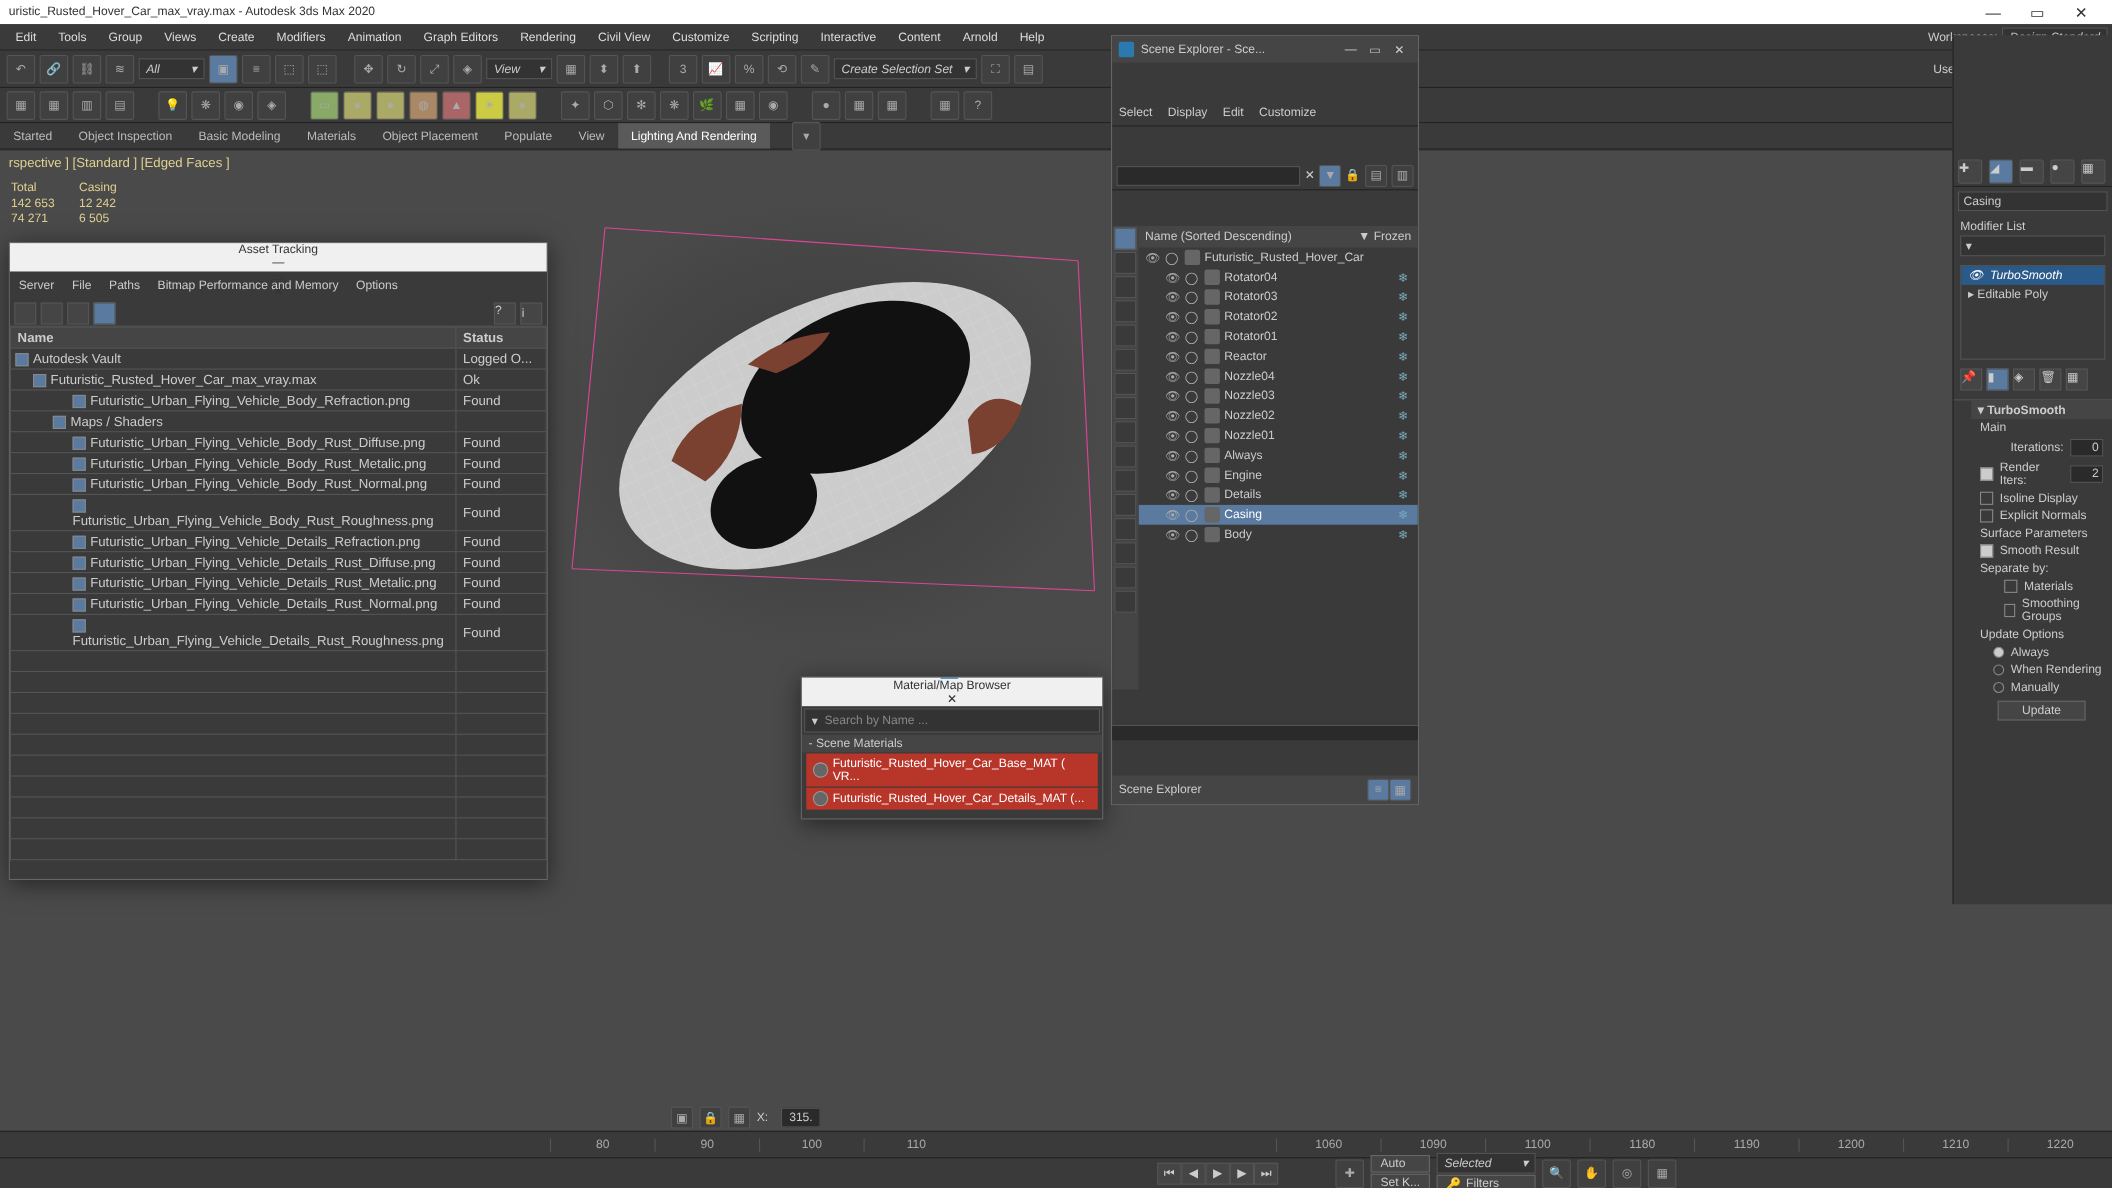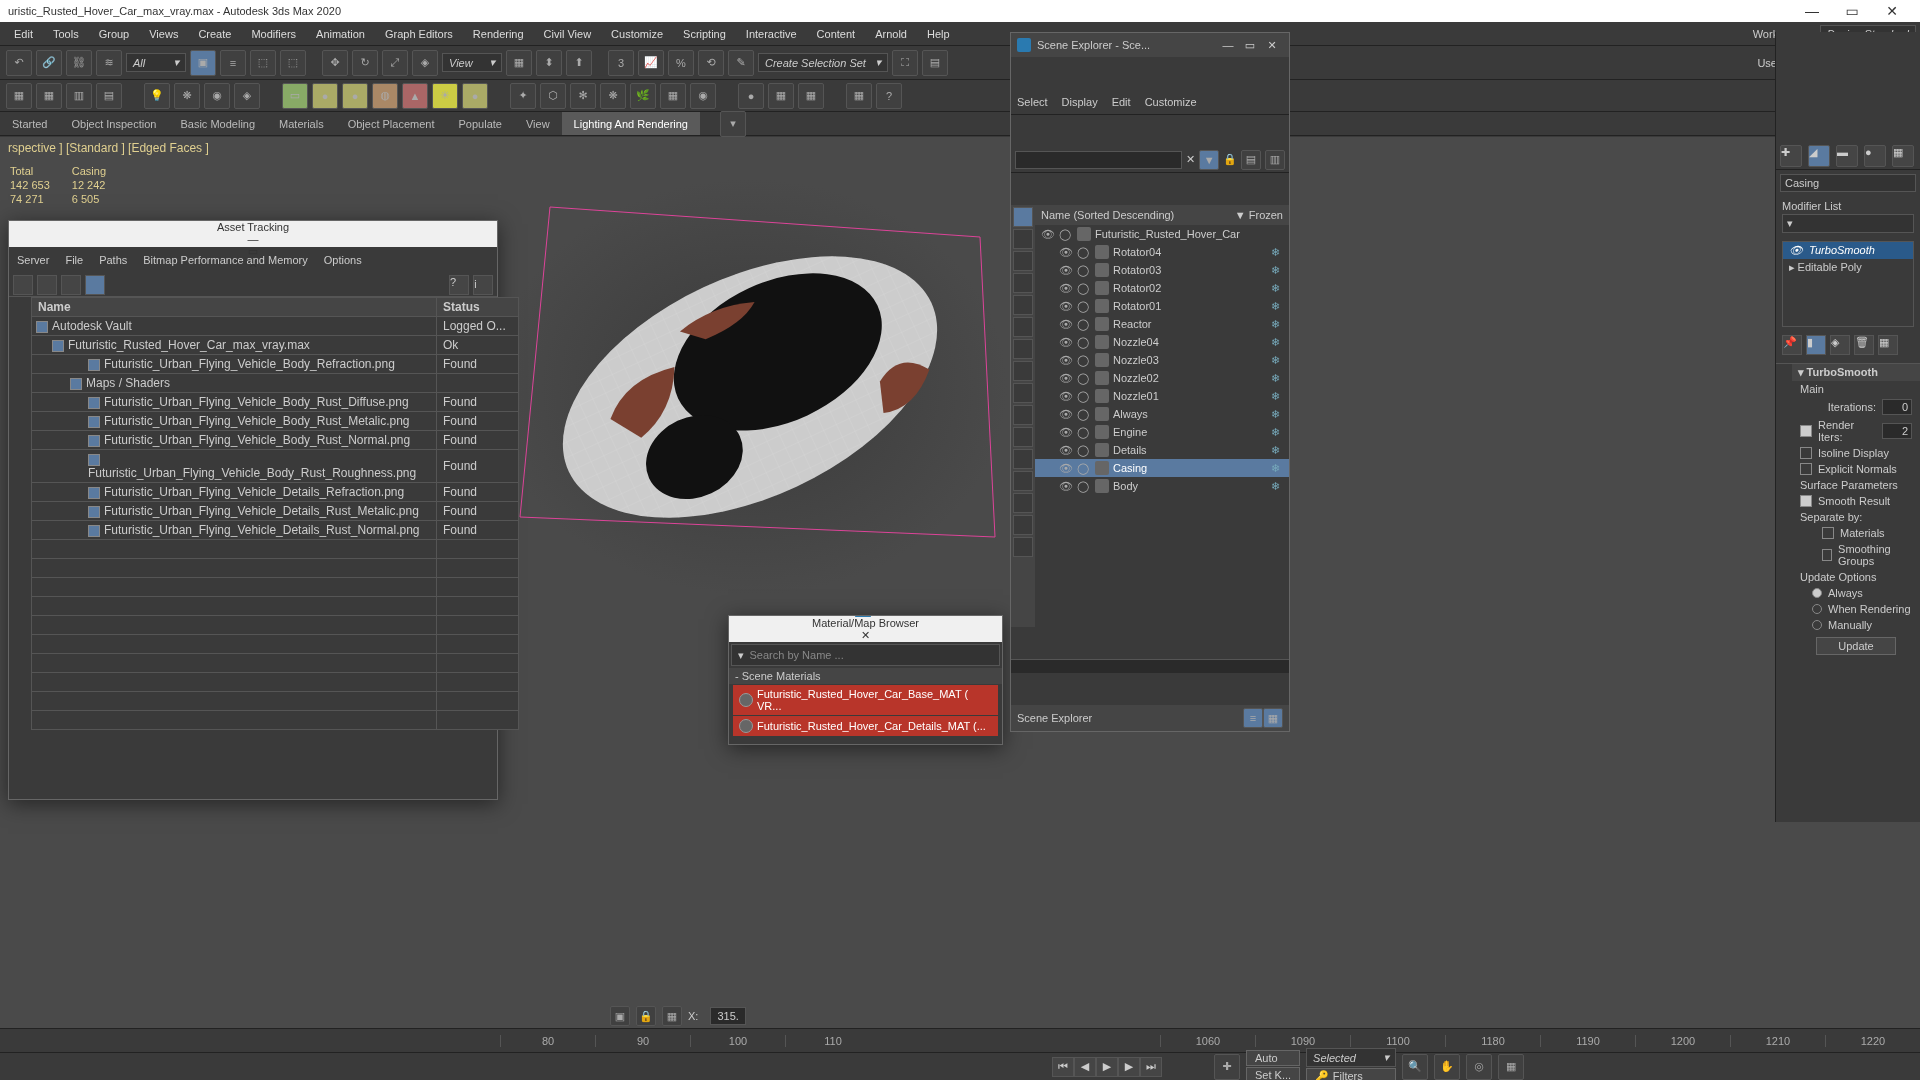--- a/index.html
+++ b/index.html
@@ -29,21 +29,21 @@
 .dialog-at { top: 220px; left: 8px; width: 490px; height: 580px; }
 .dialog-title { background: #f0f0f0; color: #333; height: 26px; display: flex; align-items: center; padding: 0 8px; flex-direction: column; }
 .dialog-title .spacer { flex: 1; }
 .dialog-title .dbtn { width: 30px; text-align: center; }
 .dialog-title .dicon { width: 16px; height: 16px; background:#2a7ab0; margin-right:6px; border-radius:2px; }
 .dialog-menubar { background: #3a3a3a; height: 26px; display: flex; align-items: center; padding: 0 8px; gap: 16px; color: #ccc; }
 .dialog-toolbar { background: #3a3a3a; height: 24px; display: flex; align-items: center; padding: 0 4px; gap: 4px; border-bottom: 1px solid #555; }
 .dialog-toolbar .spacer { flex:1; }
 .dtbtn { width: 20px; height: 20px; background: #454545; border: 1px solid #555; }
 .dtbtn.active { background:#5a7aa0; }
-.at-table { width: 100%; border-collapse: collapse; margin-left: 22px; }
+.at-table { width: 100%; border-collapse: collapse; }
 .at-table th, .at-table td { border: 1px solid #555; padding: 2px 6px; text-align: left; color: #ccc; background: #3a3a3a; height: 19px; font-size: 12px; }
 .at-table th { background: #454545; }
 .at-table .indent0 { padding-left: 4px; }
 .at-table .indent1 { padding-left: 20px; }
 .at-table .indent2 { padding-left: 38px; }
 .at-table .indent3 { padding-left: 56px; }
 .at-table .fileicon { display:inline-block; width:12px; height:12px; background:#5a7aa0; margin-right:4px; vertical-align:middle; border:1px solid #888; }
 
 
 .dialog-mb { top: 615px; left: 728px; width: 275px; height: 130px; }
@@ -337,25 +337,33 @@
         </tr>
         <tr>
           <td class="indent3"><span class="fileicon"></span>Futuristic_Urban_Flying_Vehicle_Body_Rust_Roughness.png</td>
           <td>Found</td>
         </tr>
         <tr>
           <td class="indent3"><span class="fileicon"></span>Futuristic_Urban_Flying_Vehicle_Details_Refraction.png</td>
           <td>Found</td>
         </tr>
         <tr>
+          <td class="indent3"><span class="fileicon"></span>Futuristic_Urban_Flying_Vehicle_Details_Rust_Diffuse.png</td>
+          <td>Found</td>
+        </tr>
+        <tr>
           <td class="indent3"><span class="fileicon"></span>Futuristic_Urban_Flying_Vehicle_Details_Rust_Metalic.png</td>
           <td>Found</td>
         </tr>
         <tr>
           <td class="indent3"><span class="fileicon"></span>Futuristic_Urban_Flying_Vehicle_Details_Rust_Normal.png</td>
+          <td>Found</td>
+        </tr>
+        <tr>
+          <td class="indent3"><span class="fileicon"></span>Futuristic_Urban_Flying_Vehicle_Details_Rust_Roughness.png</td>
           <td>Found</td>
         </tr>
         <tr>
           <td>&nbsp;</td>
           <td></td>
         </tr>
         <tr>
           <td>&nbsp;</td>
           <td></td>
         </tr>

